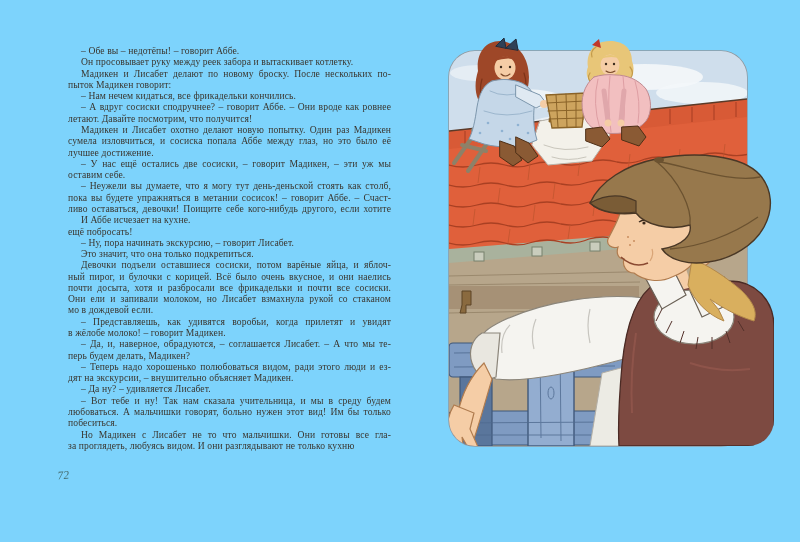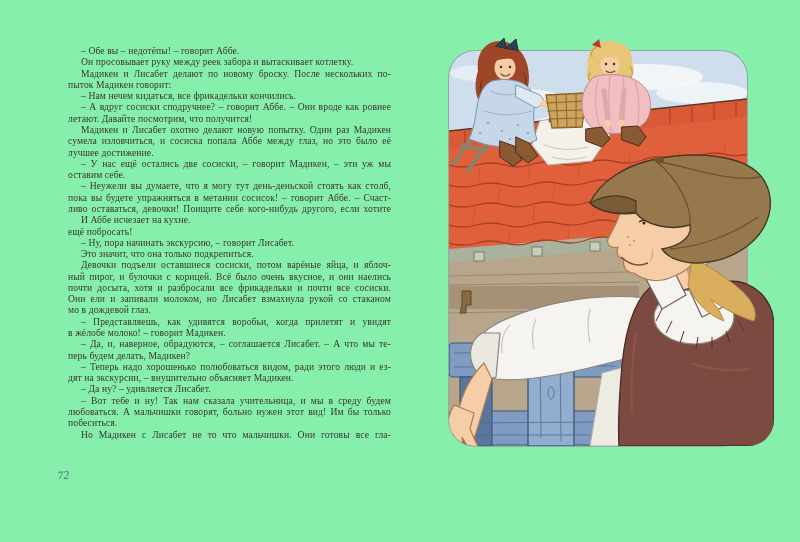--- a/index.html
+++ b/index.html
@@ -1,18 +1,18 @@
 <!DOCTYPE html>
 <html><head>
 <meta charset="utf-8">
 <style>
   html,body{margin:0;padding:0;}
   body{width:800px;height:542px;background:#ffffff;overflow:hidden;
        font-family:"Liberation Serif","DejaVu Serif",serif;}
-  .spread{position:relative;width:800px;height:542px;background:#86efac;}
+  .spread{position:relative;width:800px;height:542px;background:#7dd3fc;}
 
   
   .text-column{position:absolute;left:68px;top:45px;width:323px;
     font-size:9.6px;line-height:11.28px;color:#3a362f;
     letter-spacing:.1px;}
   .text-column .line{white-space:normal;}
   .text-column .line.just{text-align:justify;text-align-last:justify;}
   .text-column .line.indent{text-indent:13px;}
 
   .folio{position:absolute;left:58px;top:468px;width:30px;height:20px;
@@ -45,32 +45,33 @@
       <div class="line just">пока вы будете упражняться в метании сосисок! – говорит Аббе. – Счаст-</div>
       <div class="line just">ливо оставаться, девочки! Поищите себе кого-нибудь другого, если хотите</div>
       <div class="line indent">И Аббе исчезает на кухне.</div>
       <div class="line">ещё побросать!</div>
       <div class="line indent">– Ну, пора начинать экскурсию, – говорит Лисабет.</div>
       <div class="line indent">Это значит, что она только подкрепиться.</div>
       <div class="line indent just">Девочки подъели оставшиеся сосиски, потом варёные яйца, и яблоч-</div>
       <div class="line just">ный пирог, и булочки с корицей. Всё было очень вкусное, и они наелись</div>
       <div class="line just">почти досыта, хотя и разбросали все фрикадельки и почти все сосиски.</div>
       <div class="line just">Они ели и запивали молоком, но Лисабет взмахнула рукой со стаканом</div>
-      <div class="line">мо в дождевой глаз.</div>
+      <div class="line">мо в дождевой если.</div>
       <div class="line indent just">– Представляешь, как удивятся воробьи, когда прилетят и увидят</div>
       <div class="line">в жёлобе молоко! – говорит Мадикен.</div>
       <div class="line indent just">– Да, и, наверное, обрадуются, – соглашается Лисабет. – А что мы те-</div>
       <div class="line">перь будем делать, Мадикен?</div>
       <div class="line indent just">– Теперь надо хорошенько полюбоваться видом, ради этого люди и ез-</div>
       <div class="line">дят на экскурсии, – внушительно объясняет Мадикен.</div>
       <div class="line indent">– Да ну? – удивляется Лисабет.</div>
       <div class="line indent just">– Вот тебе и ну! Так нам сказала учительница, и мы в среду будем</div>
       <div class="line just">любоваться. А мальчишки говорят, больно нужен этот вид! Им бы только</div>
       <div class="line">побеситься.</div>
       <div class="line indent just">Но Мадикен с Лисабет не то что мальчишки. Они готовы все гла-</div>
+      <div class="line">за проглядеть, любуясь видом. И они разглядывают не только кухню</div>
     </div>
   <div class="folio">72</div>
 
   <div class="illustration">
   <svg width="336" height="430" viewBox="0 0 336 430">
     <defs>
       <clipPath id="frameClip">
             <rect x="9" y="18" width="298" height="395" rx="26"></rect>
           </clipPath>
       <clipPath id="manClip">

